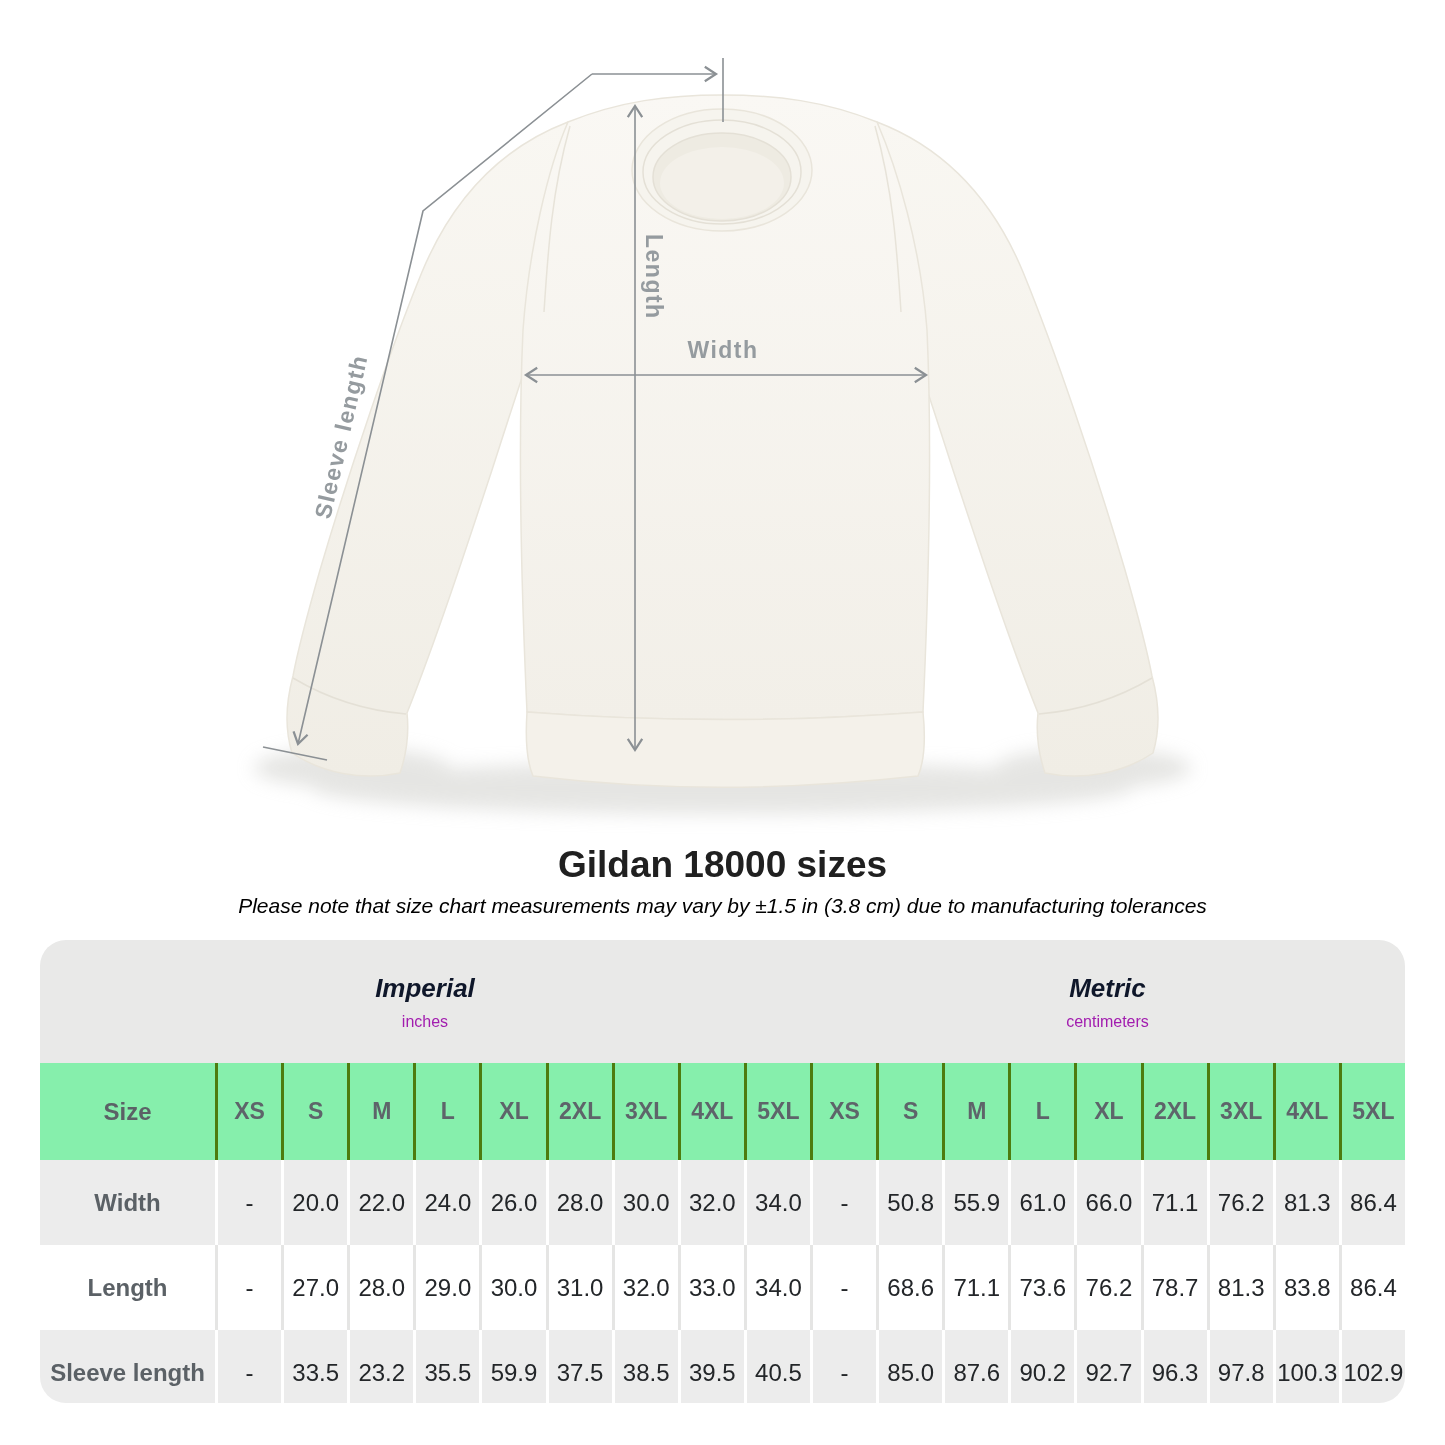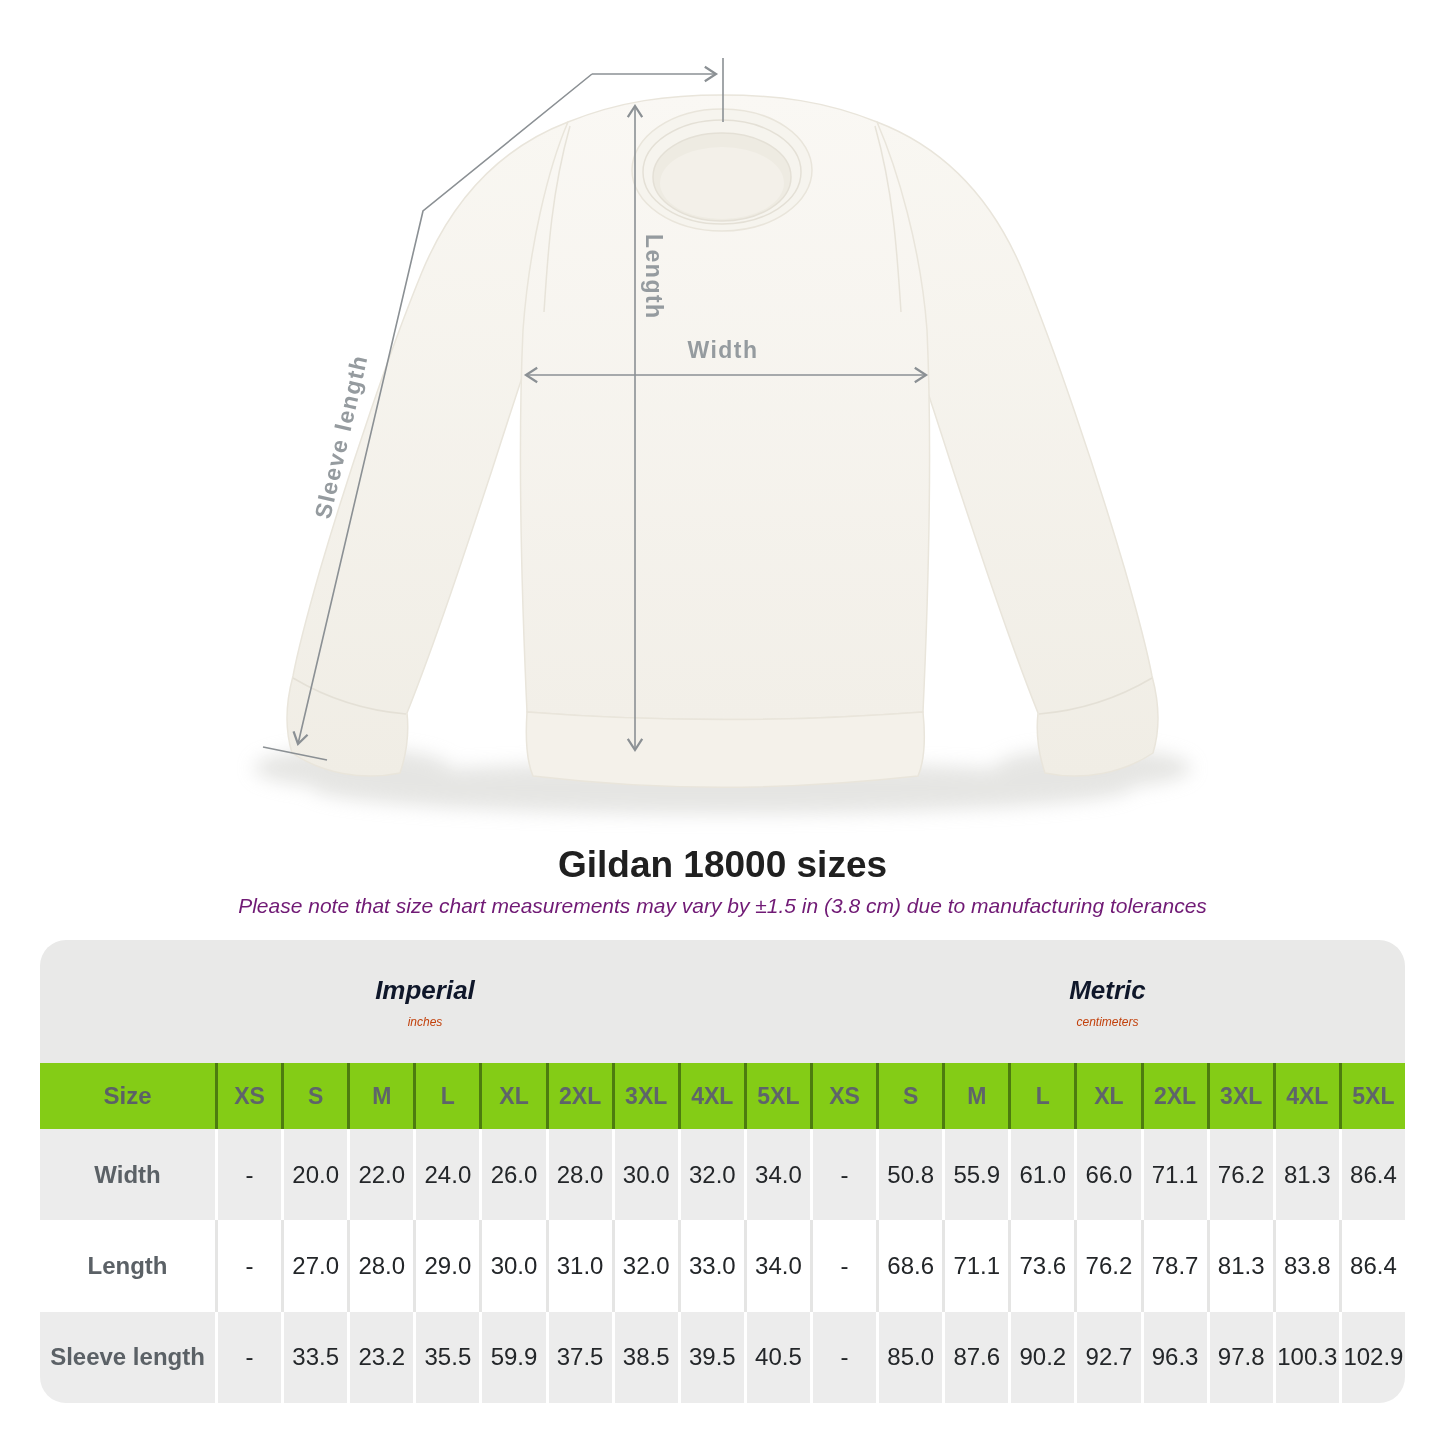--- a/index.html
+++ b/index.html
@@ -8,38 +8,38 @@
     font-family:"Liberation Sans", sans-serif; overflow:hidden;
   }
   .diagram-svg { position:absolute; top:0; left:0; }
 
   .page-title {
     position:absolute; top:844px; left:0; width:100%;
     text-align:center; font-size:37px; font-weight:bold; color:#202020; margin:0;
   }
   .page-subtitle {
     position:absolute; top:894px; left:0; width:100%;
-    text-align:center; font-size:21px; font-style:italic; color:#701a75; margin:0;
+    text-align:center; font-size:21px; font-style:italic; color:#000000; margin:0;
   }
 
   .table-wrap {
     position:absolute; top:940px; left:40px; width:1365px; height:463px;
     border-radius:26px; overflow:hidden;
   }
   table.size-table {
     width:100%; height:100%; border-collapse:separate; border-spacing:0; table-layout:fixed;
   }
   col.c-label { width:175px; }
 
   tr.group-row th { background:#e9e9e8; height:123px; vertical-align:middle; padding:0; }
   .group-name { font-style:italic; font-weight:bold; font-size:26px; color:#0f172a; }
-  .group-unit { font-style:italic; font-weight:normal; font-size:12px; color:#c2410c; margin-top:9px; }
+  .group-unit { font-weight:normal; font-size:16px; color:#a21caf; margin-top:9px; }
 
   tr.size-row th, tr.size-row td {
-    background:#84cc16; height:66px; text-align:center; vertical-align:middle; padding:0;
+    background:#86efac; height:97px; text-align:center; vertical-align:middle; padding:0;
   }
   tr.size-row td { border-left:3px solid #4d7c0f; font-weight:bold; font-size:23px; color:#5e646a; }
   tr.size-row th { font-weight:bold; font-size:24px; color:#5b6166; }
 
   tbody th { text-align:center; vertical-align:middle; font-weight:bold; font-size:24px; color:#5b6166; padding:0; height:85px; }
   tbody td { text-align:center; vertical-align:middle; font-size:24px; color:#232629; padding:0; height:85px; }
 
   tbody tr.shade th { background:#ececec; }
   tbody tr.shade td { background:#ececec; border-left:3px solid #ffffff; }
   tbody tr.light th { background:#ffffff; }

